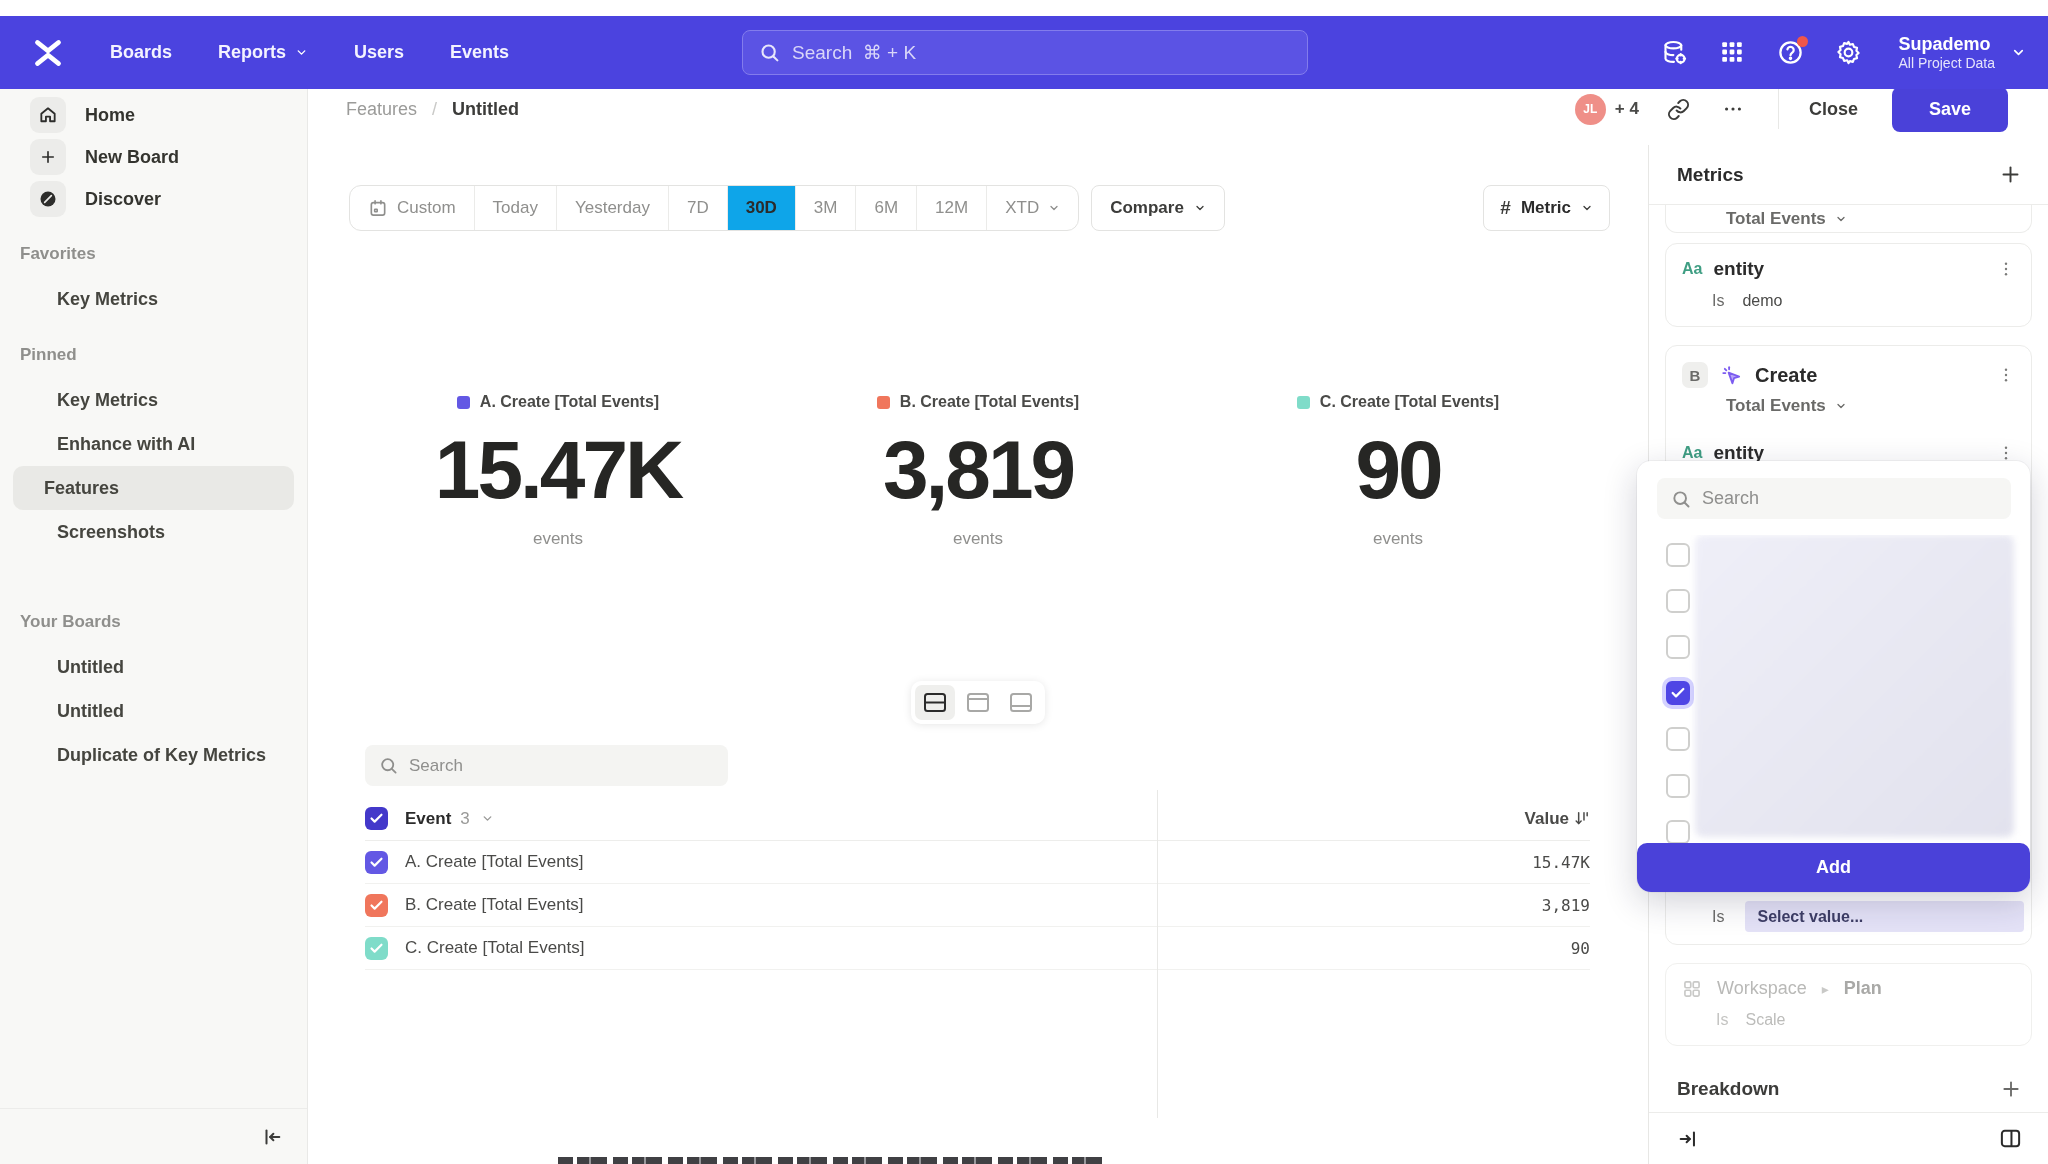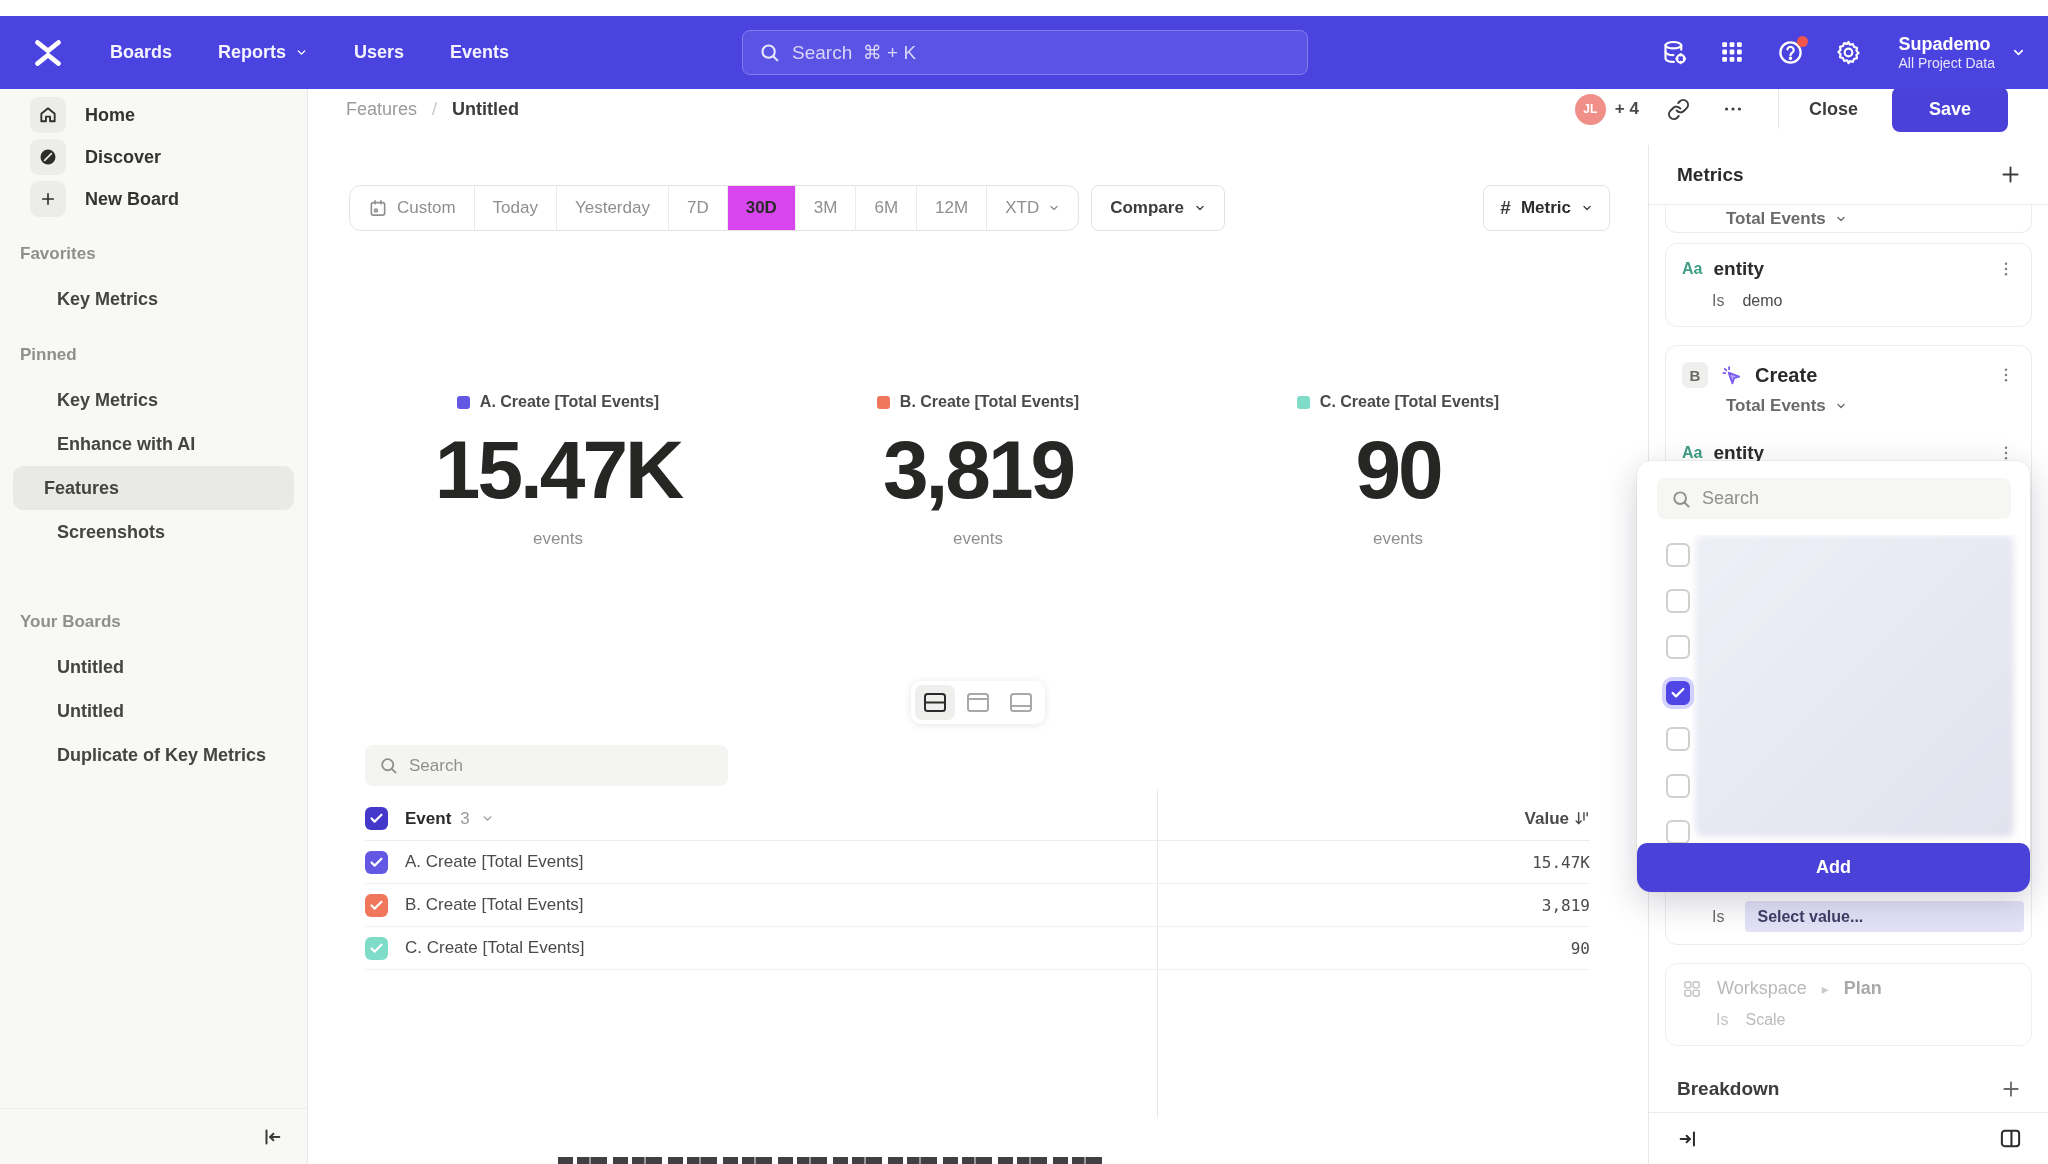--- a/index.html
+++ b/index.html
@@ -67,21 +67,21 @@
   .page-body { position:absolute; top:72px; left:0; right:0; bottom:0; display:flex; }
   .main { flex:1; position:relative; }
 
   
   .toolbar { position:absolute; top:40px; left:41px; right:38px; height:46px; display:flex; align-items:center; }
   .range-group { display:flex; height:46px; border:1px solid #e3e3e1; border-radius:12px;
     overflow:hidden; background:#fff; }
   .range-cell { display:flex; align-items:center; padding:0 18px; gap:9px; font-size:17px;
     color:#8f8f8d; border-right:1px solid #ebebe9; cursor:pointer; white-space:nowrap; }
   .range-cell:last-child { border-right:none; }
-  .range-cell.active { background:#d946ef; color:#2b2b2b; font-weight:700; }
+  .range-cell.active { background:#0ea5e9; color:#2b2b2b; font-weight:700; }
   .compare-btn { margin-left:12px; height:46px; border:1px solid #e3e3e1; border-radius:8px;
     display:flex; align-items:center; padding:0 18px; gap:10px; font-size:17px; font-weight:600;
     color:#3c3c3a; cursor:pointer; background:#fff; }
   .metric-btn { margin-left:auto; height:46px; border:1px solid #e3e3e1; border-radius:8px;
     display:flex; align-items:center; padding:0 16px; gap:10px; font-size:17px; font-weight:600;
     color:#2b2b2b; cursor:pointer; background:#fff; }
   .hash { font-size:19px; font-weight:700; color:#3c3c3a; }
   .chev { display:flex; color:#8f8f8d; }
   .chev.dark { color:#3c3c3a; }
 
@@ -285,35 +285,35 @@
     <div class="side-top-item">
       <span class="icon-box">
           <svg width="20" height="20" viewBox="0 0 24 24" fill="none" stroke="#2d2d2b" stroke-width="2.2" stroke-linejoin="round">
             <path d="M4 10.5 L12 4 L20 10.5 V19.5 H14.5 V14 H9.5 V19.5 H4 Z"></path>
           </svg>
         </span>
       <span class="side-top-label">Home</span>
     </div>
     <div class="side-top-item">
       <span class="icon-box">
+          <svg width="18" height="18" viewBox="0 0 24 24" fill="none" stroke="#2d2d2b" stroke-width="2.2" stroke-linecap="round">
+            <line x1="12" y1="5" x2="12" y2="19"></line>
+            <line x1="5" y1="12" x2="19" y2="12"></line>
+          </svg>
+        </span>
+      <span class="side-top-label">New Board</span>
+    </div>
+    <div class="side-top-item">
+      <span class="icon-box">
           <svg width="20" height="20" viewBox="0 0 24 24">
             <circle cx="12" cy="12" r="9" fill="#2d2d2b"></circle>
             <line x1="8" y1="16" x2="16" y2="8" stroke="#ececea" stroke-width="2" stroke-linecap="round"></line>
           </svg>
         </span>
       <span class="side-top-label">Discover</span>
-    </div>
-    <div class="side-top-item">
-      <span class="icon-box">
-          <svg width="18" height="18" viewBox="0 0 24 24" fill="none" stroke="#2d2d2b" stroke-width="2.2" stroke-linecap="round">
-            <line x1="12" y1="5" x2="12" y2="19"></line>
-            <line x1="5" y1="12" x2="19" y2="12"></line>
-          </svg>
-        </span>
-      <span class="side-top-label">New Board</span>
     </div>
 
     <div class="side-title">Favorites</div>
     <div class="side-item first">
         <span>Key Metrics</span>
       </div>
 
     <div class="side-title">Pinned</div>
     <div class="sec-pinned">
       <div class="side-item first">

